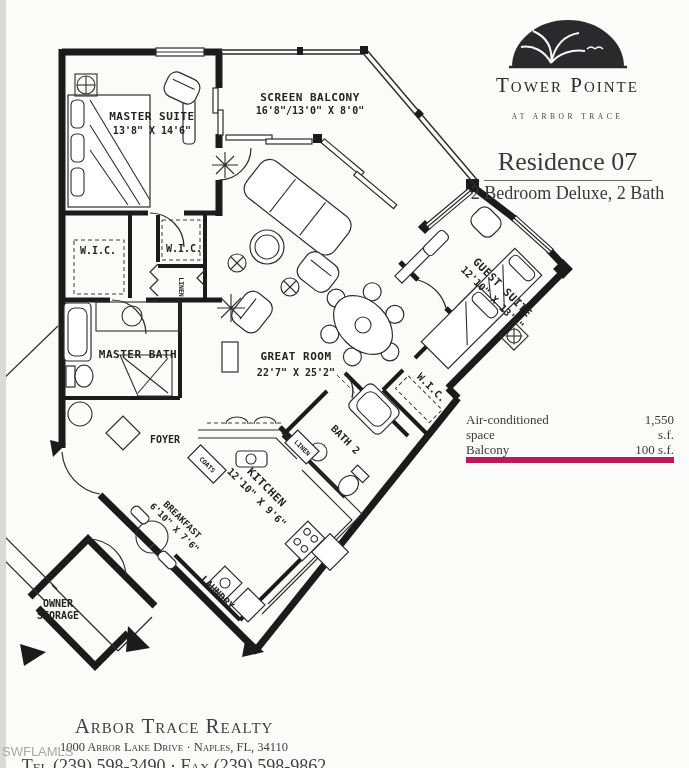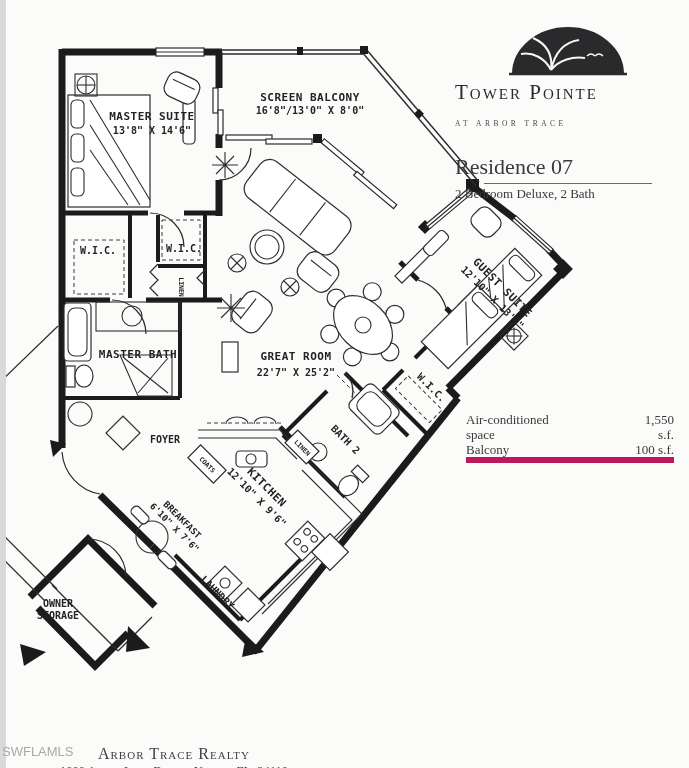--- a/index.html
+++ b/index.html
@@ -18,35 +18,35 @@
   .furn{fill:#fff;stroke:#2e2e2e;stroke-width:1.2;}
   .furnl{stroke:#2e2e2e;stroke-width:1.1;fill:none;}
   .blk{fill:#1b1b1b;stroke:none;}
   .scr{stroke:#2b2b2b;stroke-width:1.4;fill:none;}
   
   .rl{font:bold 11px "DejaVu Sans Mono",monospace;fill:#232323;letter-spacing:.5px;}
   .rd{font:bold 10px "DejaVu Sans Mono",monospace;fill:#232323;}
   .rs{font:bold 9px "DejaVu Sans Mono",monospace;fill:#232323;}
   .rt{font:bold 6.5px "DejaVu Sans Mono",monospace;fill:#232323;}
   
-  .brand{position:absolute;left:455px;top:26px;width:225px;text-align:left;color:#2d2d30;}
+  .brand{position:absolute;left:455px;top:19px;width:225px;text-align:center;color:#2d2d30;}
   .logo-wrap{height:52px;}
   .logo-title{font-variant:small-caps;font-size:21px;letter-spacing:2px;color:#2b2b2e;margin-top:2px;}
   .logo-sub{font-size:7.5px;letter-spacing:3.5px;color:#4a4a4a;margin-top:14px;}
-  .res-title{font-size:22px;color:#3a3a3c;margin-top:26px;}
+  .res-title{font-size:26px;color:#3a3a3c;margin-top:26px;}
   .res-rule{border:0;border-top:1.5px solid #6a6a6a;width:168px;margin:3px auto 2px auto;}
-  .res-sub{font-size:13px;color:#3a3a3c;}
+  .res-sub{font-size:18px;color:#3a3a3c;}
   
   .area-table{position:absolute;left:466px;top:412px;width:208px;font-size:13px;color:#3b3b3b;}
   .area-row{display:flex;justify-content:space-between;line-height:15px;gap:48px;}
   .area-row.underlined{border-bottom:6px solid #be185d;}
   .area-val{text-align:right;}
   
   .footer{position:absolute;left:6px;top:714px;width:336px;text-align:center;color:#414144;}
-  .f-realty{font-variant:small-caps;font-size:16px;letter-spacing:1px;margin-top:31px;}
+  .f-realty{font-variant:small-caps;font-size:21px;letter-spacing:1px;}
   .f-addr{font-variant:small-caps;font-size:12.5px;margin-top:1px;}
   .f-phone{font-variant:small-caps;font-size:18px;margin-top:1px;}
   .watermark{position:absolute;left:2px;top:744px;font-family:"Liberation Sans",sans-serif;
              font-size:13px;color:#a9a9a9;z-index:5;}
 </style>
 </head>
 <body>
 
 <div class="page">
 

